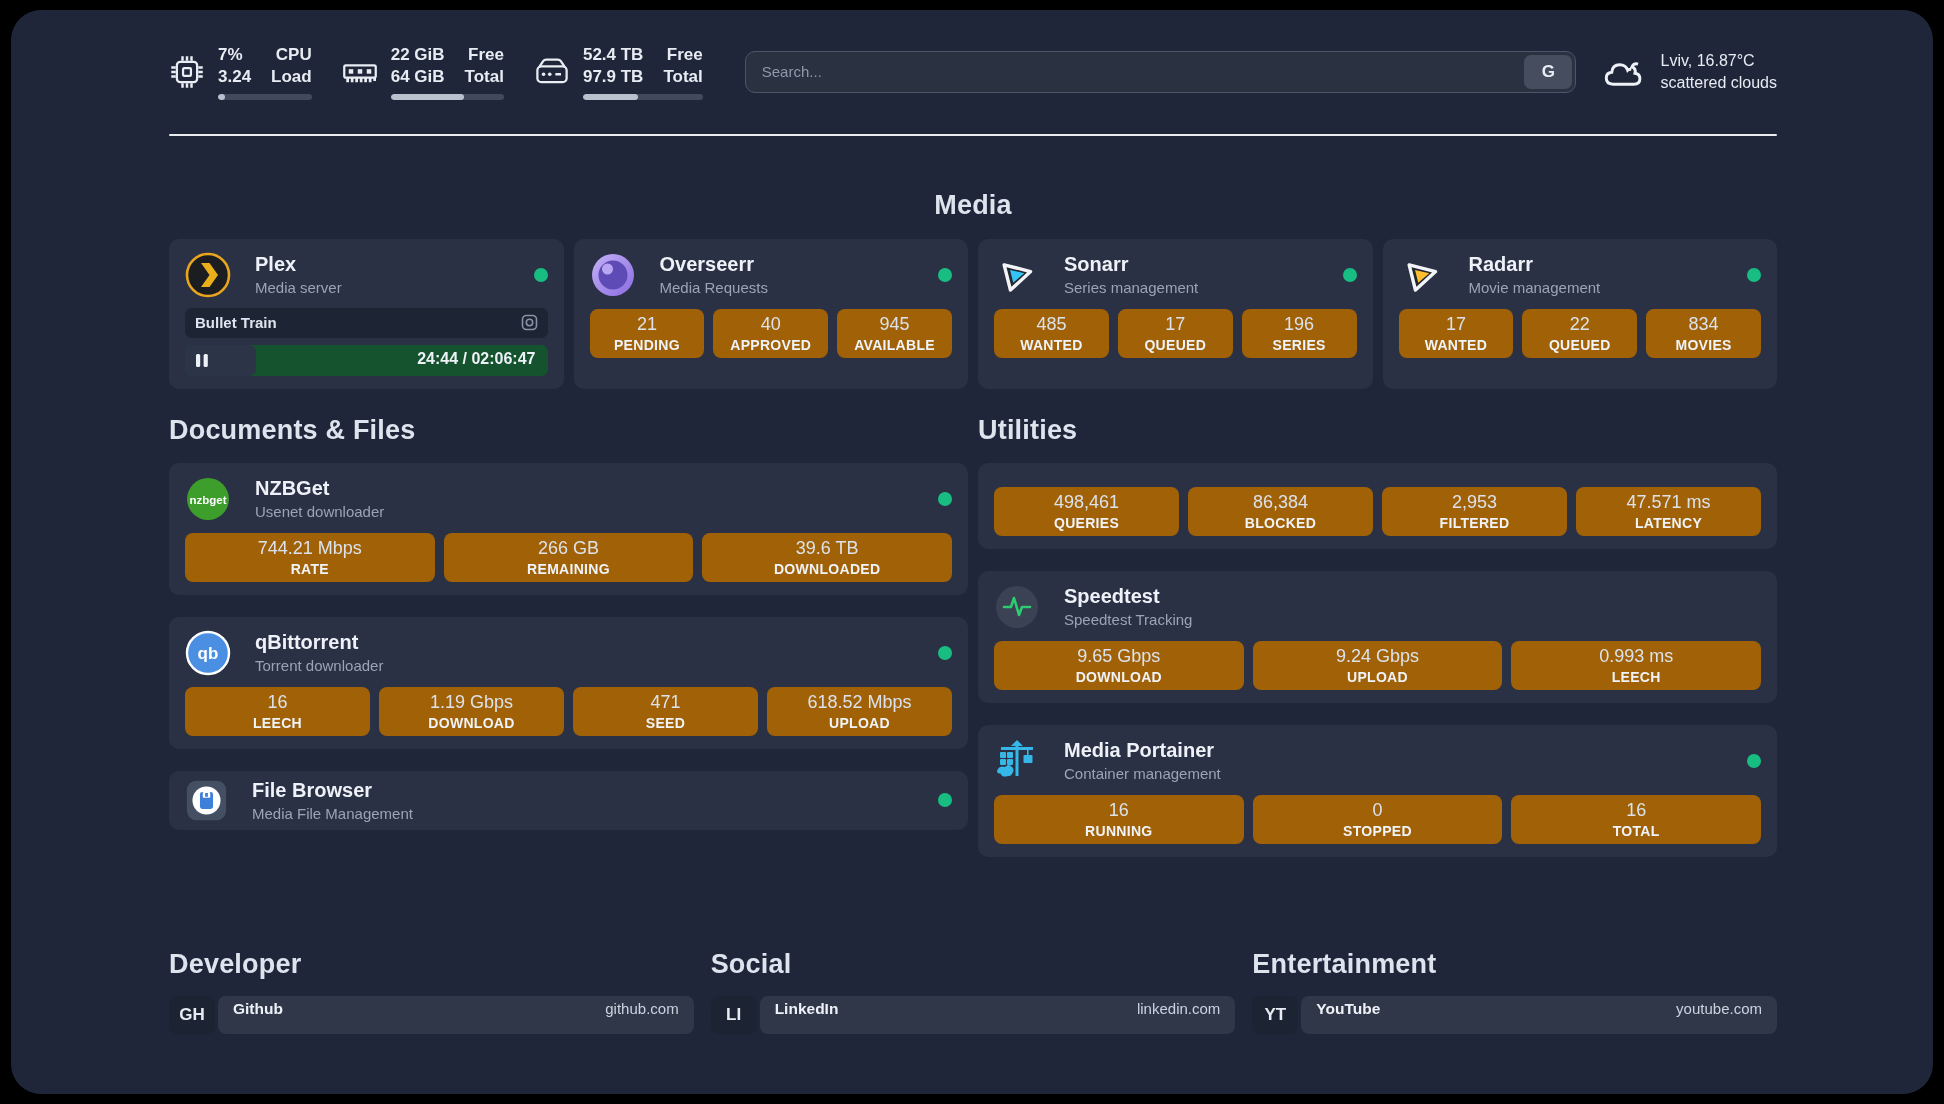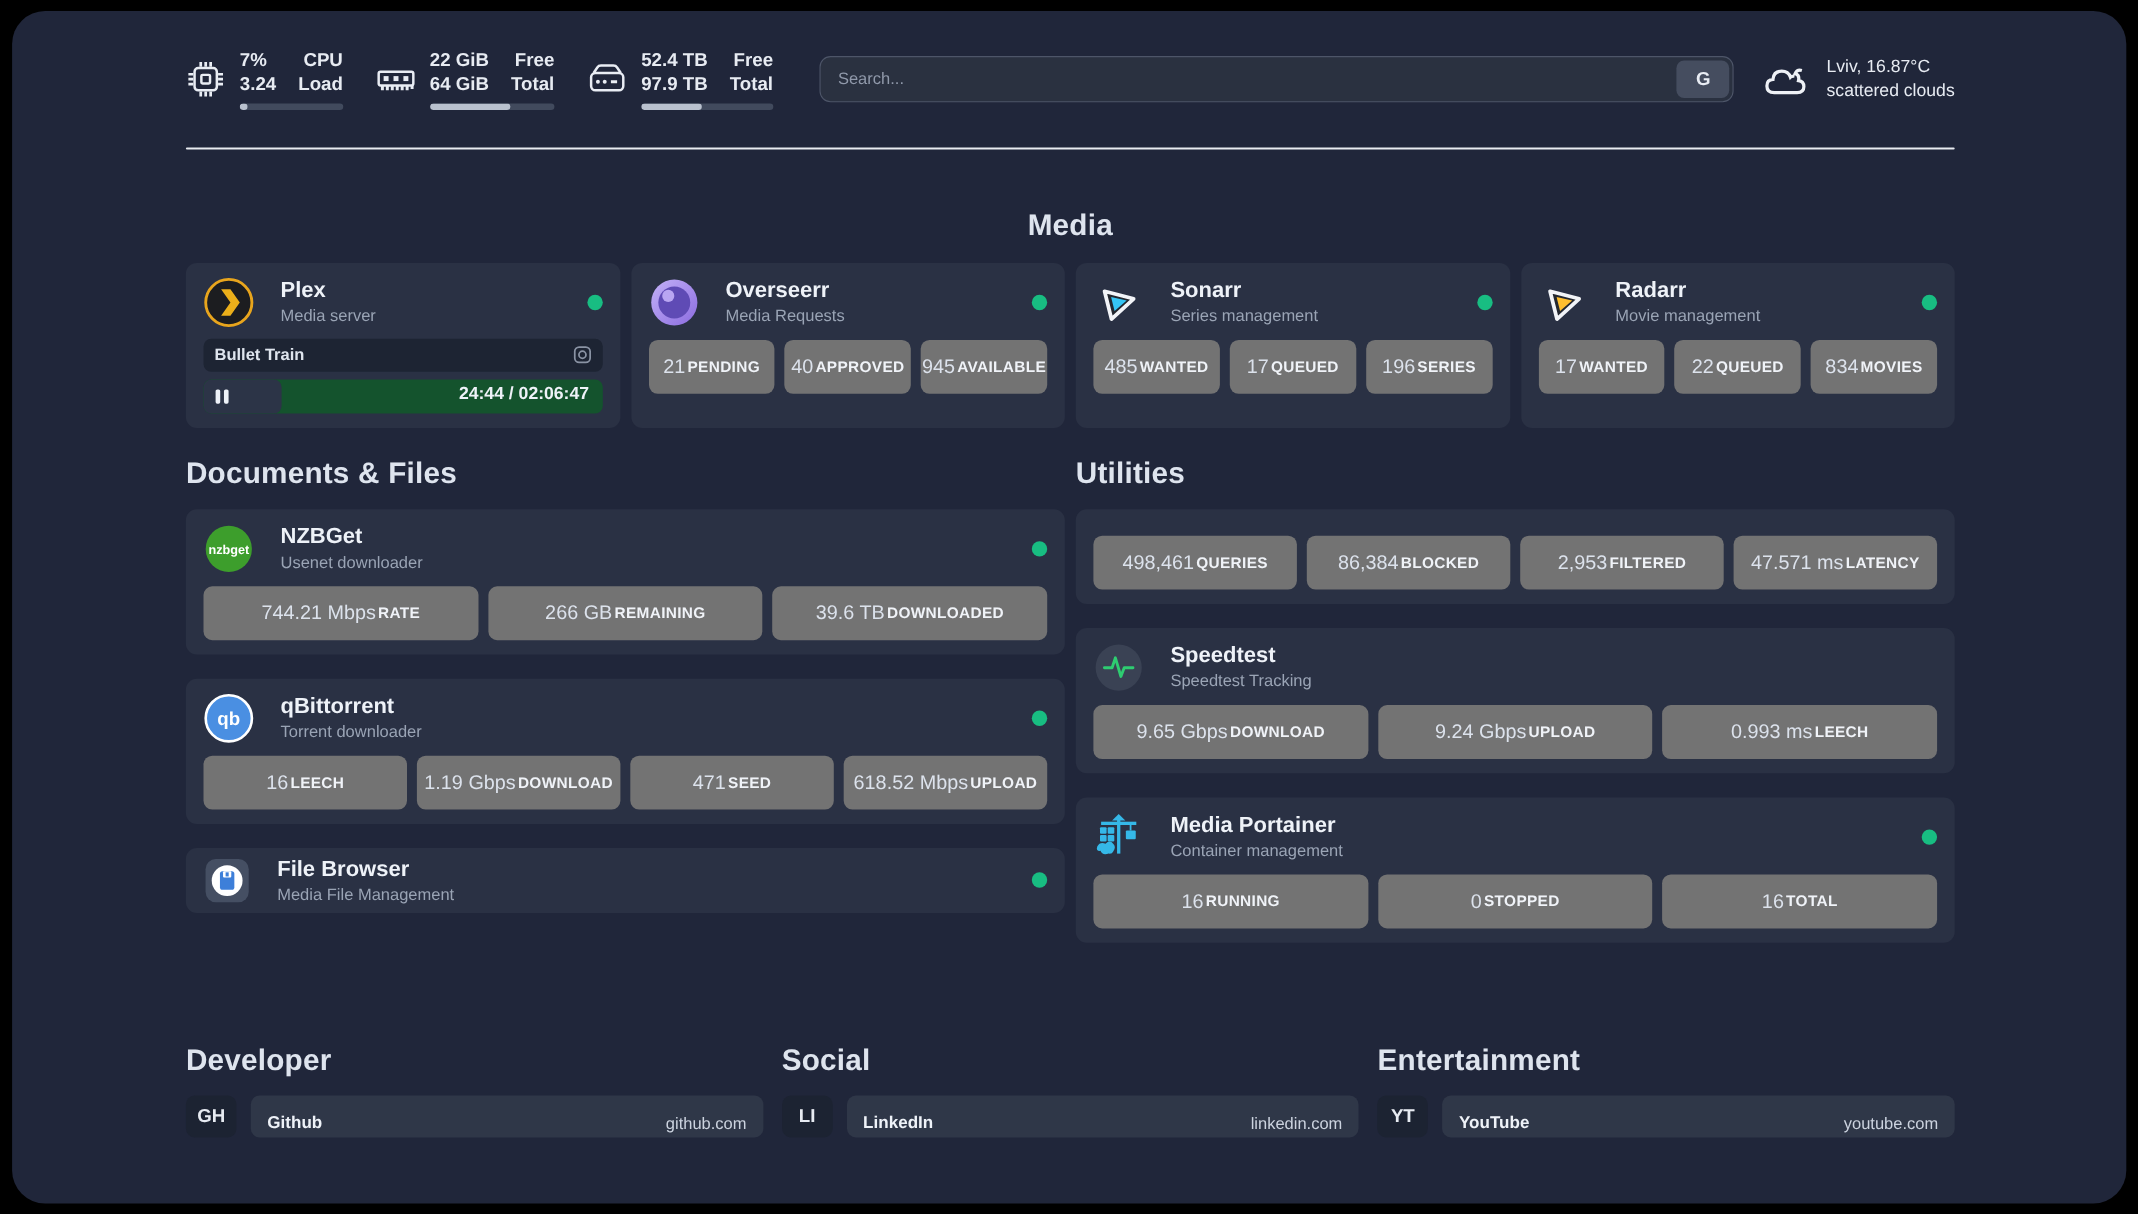--- a/index.html
+++ b/index.html
@@ -35,21 +35,21 @@
   .media-title { margin-top:54px; margin-bottom:18px;text-align:center; }
   .media-grid { display:grid; grid-template-columns:repeat(4,1fr); gap:10px; }
 
   .card { background:#2a3144; border-radius:10px; padding:13px 16px; position:relative; }
   .card-head { display:flex; align-items:center; gap:24px; }
   .appicon { width:46px; height:46px; flex:0 0 auto; }
   .ctext .cname { font-size:20px; font-weight:600; color:#eef2f8; line-height:1.15; }
   .ctext .cdesc { font-size:15px; color:#9aa4b5; margin-top:3px; }
   .dot { width:14px; height:14px; border-radius:50%; background:#18bd82; margin-left:auto; flex:0 0 auto; }
   .stats { display:grid; grid-auto-flow:column; grid-auto-columns:1fr; gap:9px; margin-top:11px; }
-  .stat { background:#737373; border-radius:8px; height:49px; display:flex; flex-direction:row;
+  .stat { background:#a16207; border-radius:8px; height:49px; display:flex; flex-direction:column;
     align-items:center; justify-content:center; gap:2px; }
   .stat .sv { font-size:18px; color:#dce2ec; }
   .stat .sl { font-size:14px; font-weight:700; color:#f0f3f8; letter-spacing:.3px; }
 
   
   .np-title { margin-top:10px; height:30px; background:#1d2433; border-radius:7px; display:flex;
     align-items:center; padding:12px 10px; }
   .np-title .npname { font-size:15px; font-weight:600; color:#dfe5ee; }
   .np-title .npicon { margin-left:auto; width:17px; height:17px; color:#8a93a4; }
   .np-bar { margin-top:7px; height:31px; background:#14532d; border-radius:7px; position:relative; overflow:hidden; }
@@ -62,22 +62,22 @@
   .stack > .card { margin-bottom:22px; }
   .card.slim { padding:8px 16px; }
   .card.slim .appicon { width:43px; height:43px; }
 
   
   .links-row { display:grid; grid-template-columns:1fr 1fr 1fr; gap:17px; margin-top:70px; }
   .link-title { margin-bottom:16px; }
   .bookmark { display:flex; height:38px; margin-bottom:15px; }
   .bk-abbr { width:46px; background:#1c2332; border-radius:8px; display:flex; align-items:center;
     justify-content:center; font-size:17px; font-weight:600; color:#e7ebf2; flex:0 0 auto; }
-  .bk-bar { flex:1; margin-left:13px; background:#2f3748; border-radius:8px; display:flex;
-    align-items:flex-end; padding:4px 15px; }
+  .bk-bar { flex:1; margin-left:3px; background:#2f3748; border-radius:8px; display:flex;
+    align-items:flex-start; padding:4px 15px; }
   .bk-name { font-size:15.5px; font-weight:600; color:#eef2f8; }
   .bk-url { margin-left:auto; font-size:15px; color:#ccd3df; }
 </style>
 </head>
 <body>
 
 <div class="panel">
 
   <div class="header">
 

